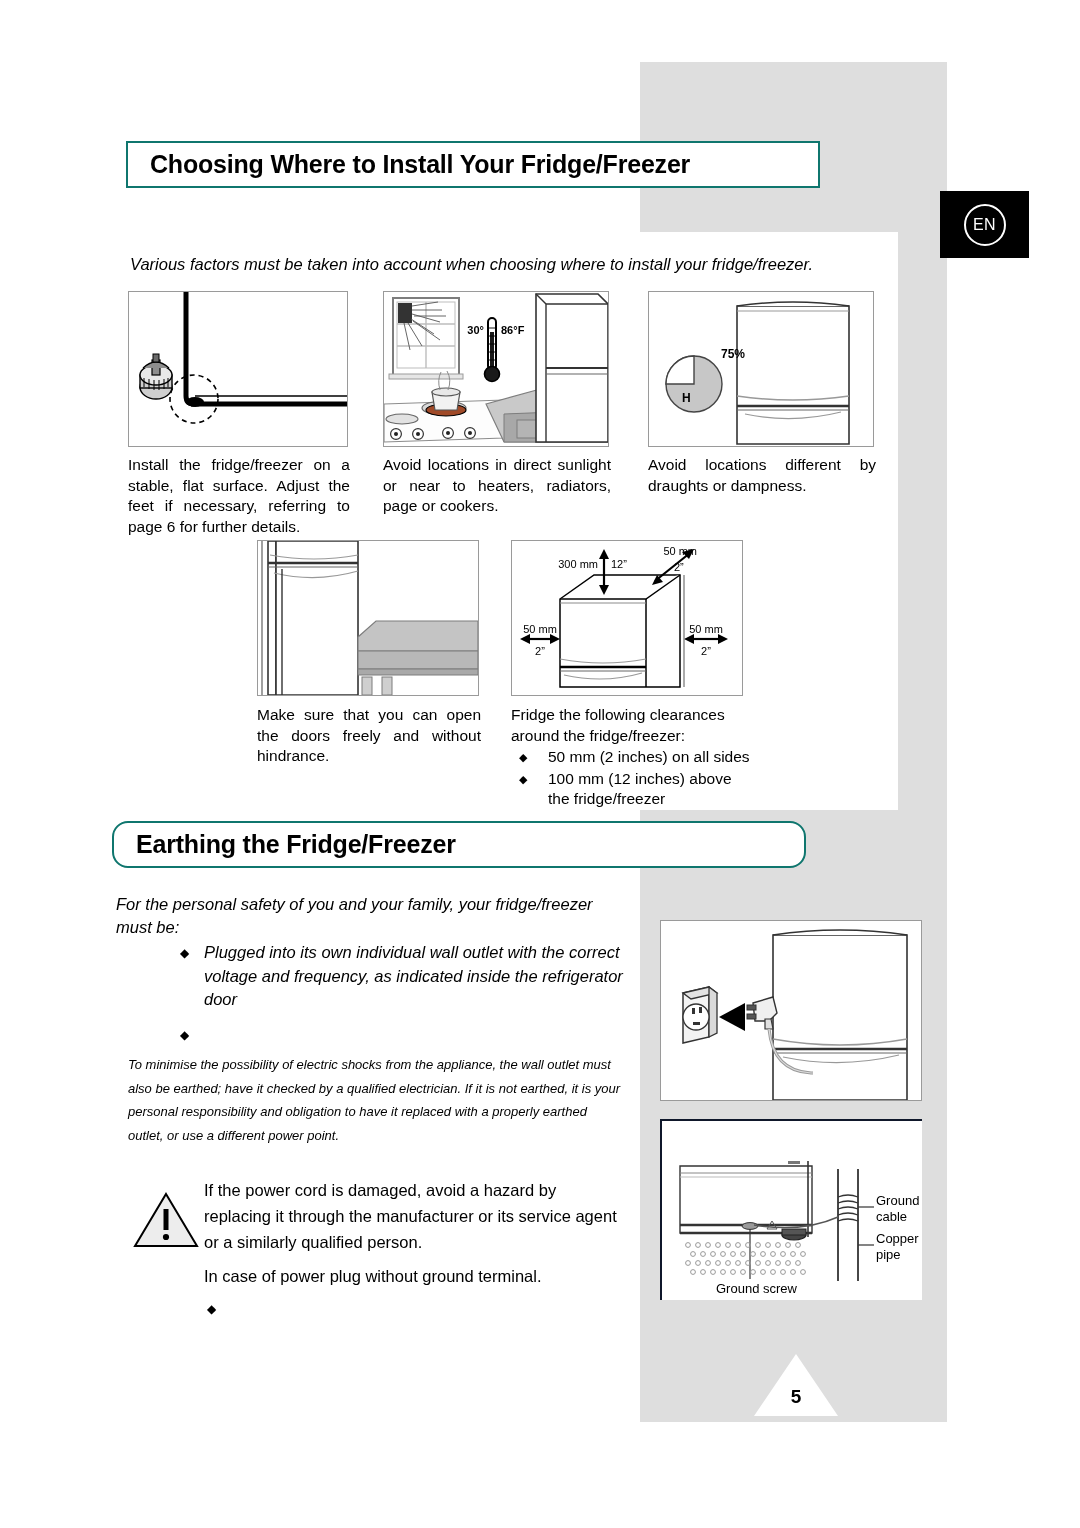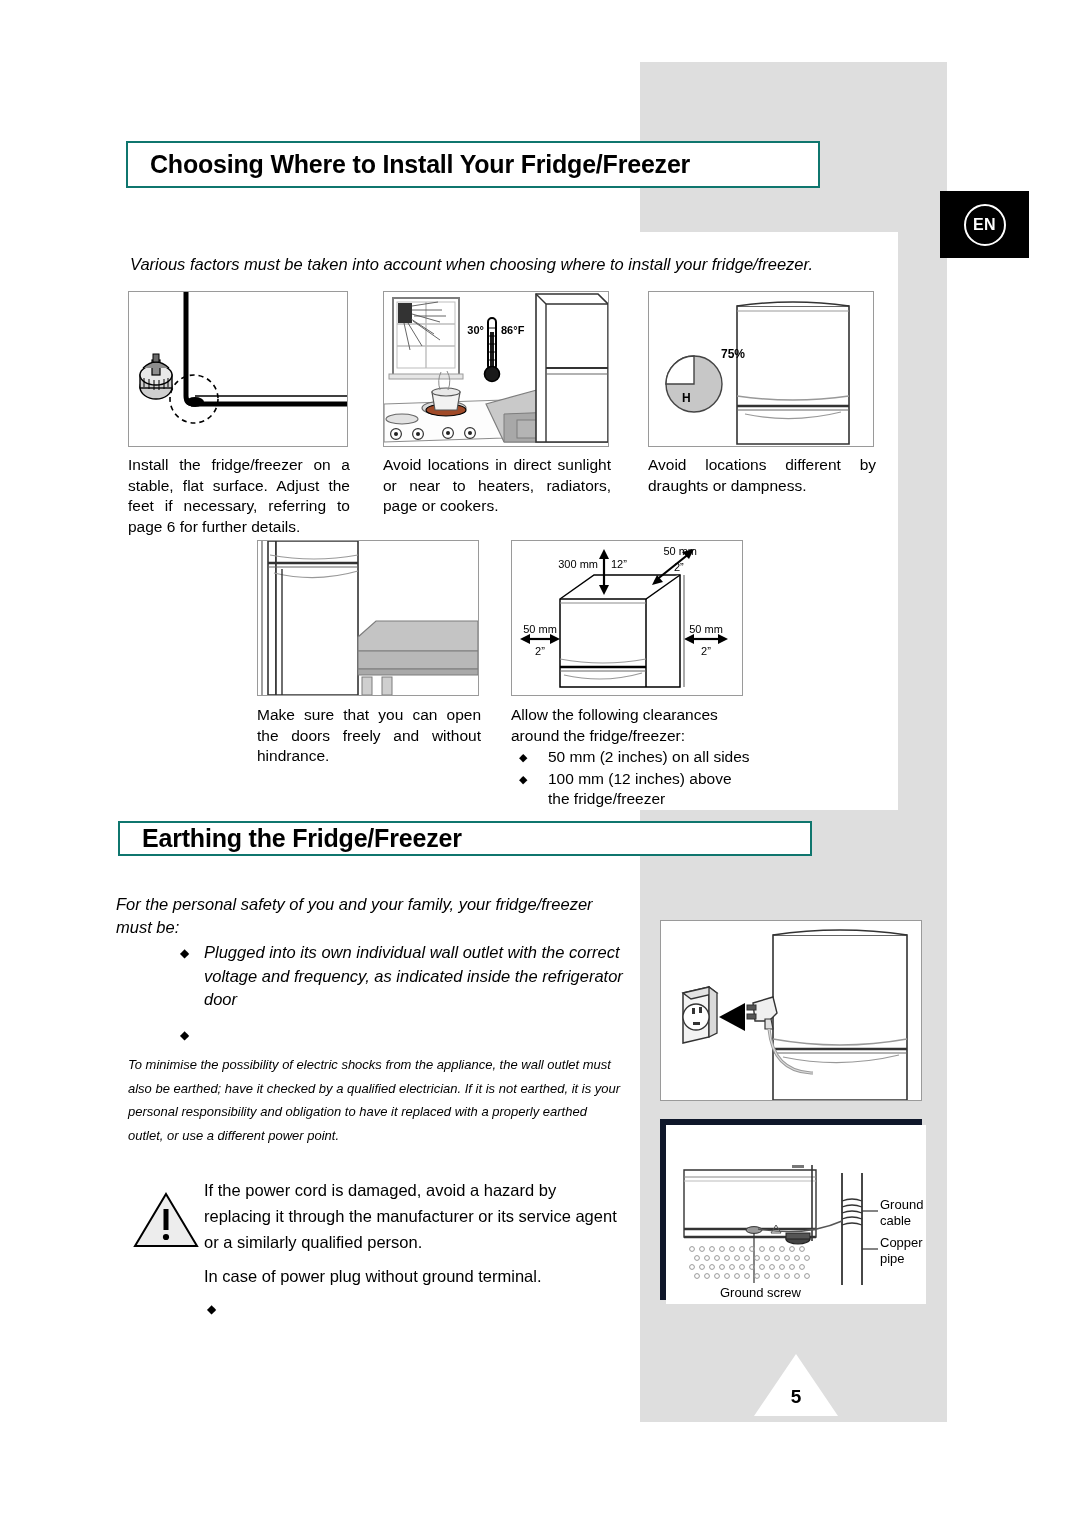--- a/index.html
+++ b/index.html
@@ -35,21 +35,21 @@
     position:absolute; left:940px; top:191px;
     width:89px; height:67px;
     background:#000;
     display:flex; align-items:center; justify-content:center;
     z-index:30;
   }
   .en-circle {
     width:42px; height:42px; border-radius:50%;
     border:2px solid #fff;
     display:flex; align-items:center; justify-content:center;
-    color:#fff; font-size:16px; font-weight:bold; letter-spacing:.3px;
+    color:#fff; font-size:16px; font-weight:normal; letter-spacing:.3px;
   }
 
   .page-num {
     position:absolute; left:754px; top:1354px;
     width:0; height:0;
     border-left:42px solid transparent;
     border-right:42px solid transparent;
     border-bottom:62px solid #ffffff;
     z-index:25;
   }
@@ -69,21 +69,21 @@
     background:#ffffff;
     display:flex; align-items:center;
     padding-left:22px;
     z-index:20;
   }
   .title-bar h1 {
     margin:0; font-size:25px; font-weight:bold;
     letter-spacing:-0.2px;
   }
   #title-install { left:126px; top:141px; width:694px; height:47px; }
-  #title-earth   { left:118px; top:821px; width:694px; height:35px; }
+  #title-earth   { left:112px; top:821px; width:694px; height:47px;border-radius:16px; }
 
   
   .intro-italic {
     position:absolute; left:130px; top:253px; width:720px;
     font-size:16.5px; font-style:italic; line-height:22px;
     z-index:21;
   }
 
   
   .fig {
@@ -164,21 +164,21 @@
     z-index:21;
   }
   .warn-text p { margin:0 0 10px 0; }
   .warn-text .tight { line-height:23px; }
   .warn-list { margin:0; padding:0; list-style:none; font-size:16.5px; line-height:23px; }
   .warn-list li { position:relative; padding-left:28px; }
   .warn-list li .dia { position:absolute; left:3px; top:0px; font-size:12px; }
 
   
   #fig-plug   { position:absolute; left:660px; top:920px;  width:262px; height:181px; border:1px solid #9a9a9a; background:#fff; z-index:22; }
-  #fig-ground { position:absolute; left:660px; top:1119px; width:262px; height:181px; border:6px solid #0f172a; background:#d946ef; z-index:22; }
+  #fig-ground { position:absolute; left:660px; top:1119px; width:262px; height:181px; border:2px solid #0f172a; background:#d946ef; z-index:22; }
 </style>
 </head>
 <body>
 
 <div class="gray-band"></div>
 <div class="white-panel"></div>
 <div class="white-panel-lower"></div>
 
 <div class="en-badge">
   <div class="en-circle">EN</div>
@@ -383,21 +383,21 @@
     <line x1="178" y1="98" x2="210" y2="98" stroke="#000" stroke-width="2.2"></line>
     <polygon points="172,98 182,93 182,103" fill="#000"></polygon>
     <polygon points="216,98 206,93 206,103" fill="#000"></polygon>
     <text x="194" y="92" text-anchor="middle" font-family="Liberation Sans, sans-serif" font-size="11" fill="#000">50 mm</text>
     <text x="194" y="114" text-anchor="middle" font-family="Liberation Sans, sans-serif" font-size="11" fill="#000">2”</text>
 
     <line x1="172" y1="34" x2="172" y2="146" stroke="#666" stroke-width="1.1"></line>
   </svg>
 </div>
 <div class="cap nojust" id="cap-clear">
-  <div>Allow the following clearances</div>
+  <div>Fridge the following clearances</div>
   <div>around the fridge/freezer:</div>
   <ul class="bullet-list">
     <li><span class="dia">◆</span><span>50 mm (2 inches) on all sides</span></li>
     <li><span class="dia">◆</span><span>100 mm (12 inches) above the fridge/freezer</span></li>
   </ul>
 </div>
 
 <div class="title-bar" id="title-earth">
   <h1>Earthing the Fridge/Freezer</h1>
 </div>

